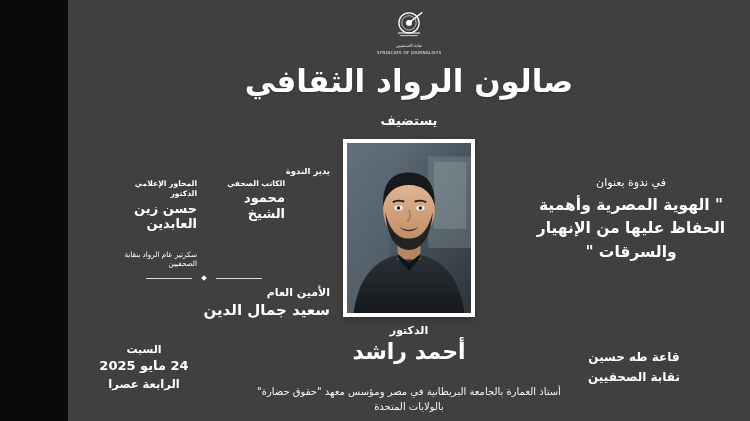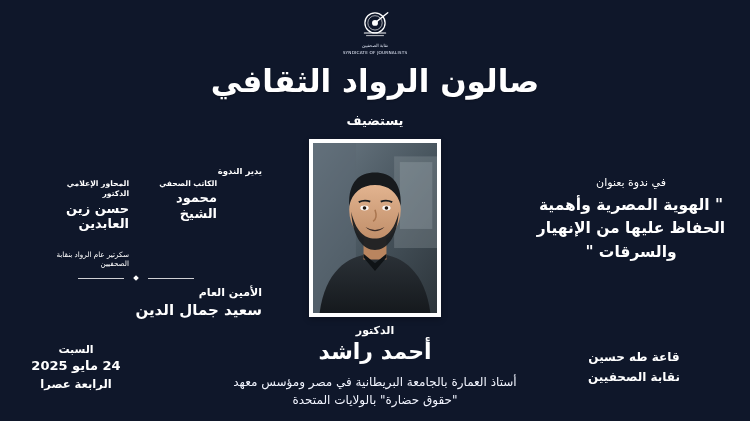--- a/index.html
+++ b/index.html
@@ -2,23 +2,23 @@
 <html lang="ar" dir="rtl"><head>
 <meta charset="utf-8">
 <style>
   html, body {
     margin: 0;
     padding: 0;
     background: #0a0a0a;
   }
   #poster {
     position: relative;
-    width: 750px;
+    width: 682px;
     height: 421px;
-    background: #0f172a;
+    background: #404040;
     overflow: hidden;
     font-family: "DejaVu Sans", sans-serif;
     color: #ffffff;
     user-select: none;
   }
 
   
   .logo-wrap {
     position: absolute;
     top: 8px;
@@ -99,23 +99,23 @@
     font-weight: bold;
     line-height: 1.2;
   }
   .speaker .name {
     font-size: 22px;
     font-weight: bold;
     line-height: 1.25;
     margin-top: 1px;
   }
   .speaker .bio {
-    font-size: 12px;
+    font-size: 10px;
     line-height: 1.5;
-    margin-top: 7px;
+    margin-top: 18px;
     color: #f2f5ff;
     padding: 0 8px;
   }
 
   
   .lecture {
     position: absolute;
     top: 176px;
     right: 8px;
     width: 222px;

